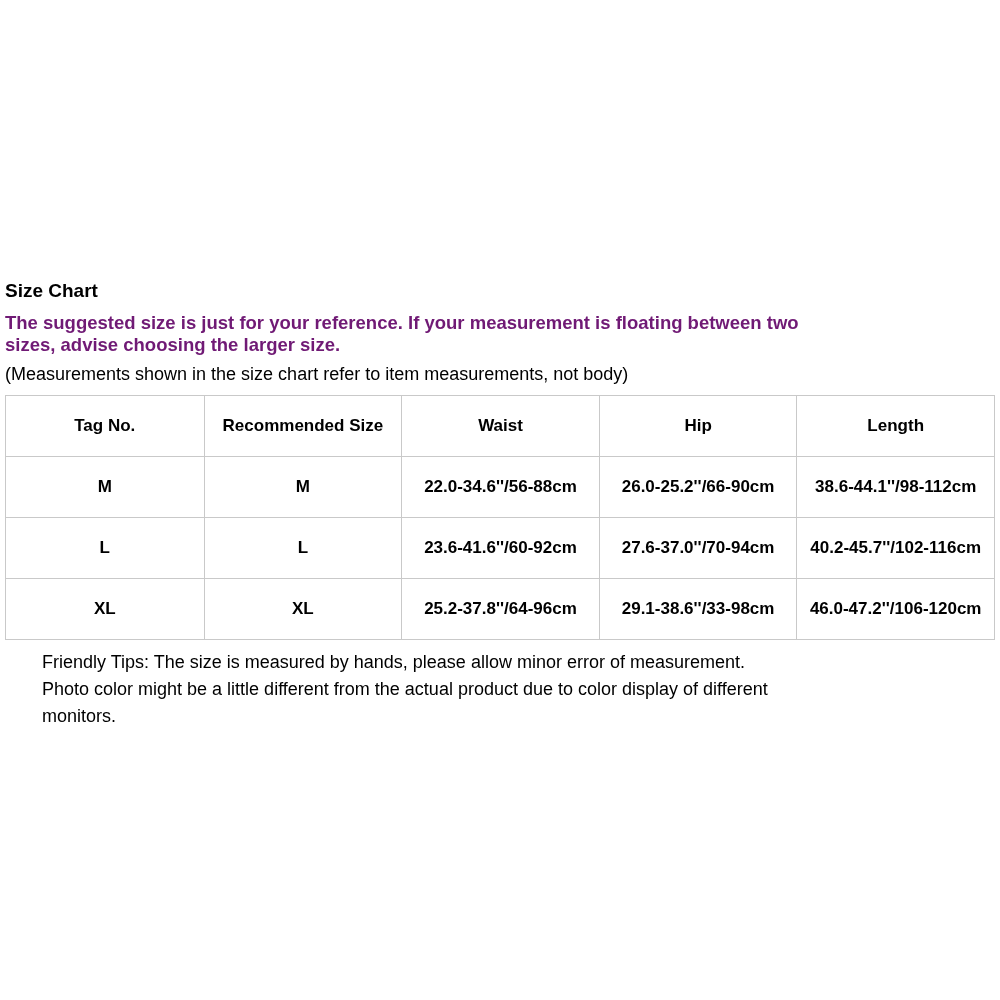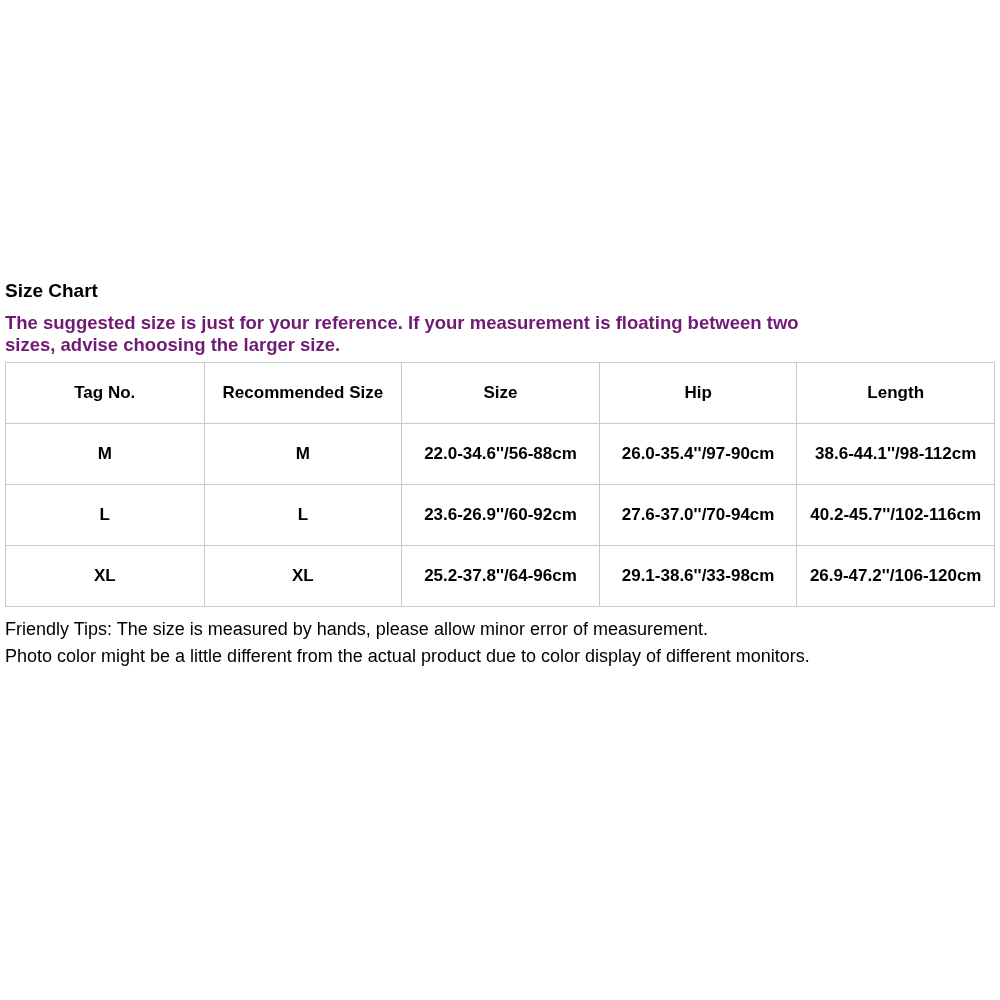--- a/index.html
+++ b/index.html
@@ -68,77 +68,79 @@
   table.size-chart th {
     font-size: 17px;
   }
   col.c0 { width: 198px; }
   col.c1 { width: 197px; }
   col.c2 { width: 197px; }
   col.c3 { width: 197px; }
   col.c4 { width: 197px; }
   .tips {
     margin-top: 9px;
+    margin-left: 37px;
   }
   .tips p {
     font-size: 18px;
     line-height: 27px;
     margin: 0;
     color: #000000;
   }
 </style>
 </head>
 <body>
 
 <div class="page">
   <div class="content">
 
     <p class="title">Size Chart</p>
 
     <p class="warning">The suggested size is just for your reference. If your measurement is floating between two sizes, advise choosing the larger size.</p>
 
+    <p class="note">(Measurements shown in the size chart refer to item measurements, not body)</p>
 
     <table class="size-chart">
       <colgroup>
         <col class="c0">
           <col class="c1">
           <col class="c2">
           <col class="c3">
           <col class="c4">
       </colgroup>
       <thead>
         <tr>
           <th>Tag No.</th>
           <th>Recommended Size</th>
-          <th>Size</th>
+          <th>Waist</th>
           <th>Hip</th>
           <th>Length</th>
         </tr>
       </thead>
       <tbody>
         <tr>
           <td>M</td>
           <td>M</td>
           <td>22.0-34.6''/56-88cm</td>
-          <td>26.0-35.4''/97-90cm</td>
+          <td>26.0-25.2''/66-90cm</td>
           <td>38.6-44.1''/98-112cm</td>
         </tr>
         <tr>
           <td>L</td>
           <td>L</td>
-          <td>23.6-26.9''/60-92cm</td>
+          <td>23.6-41.6''/60-92cm</td>
           <td>27.6-37.0''/70-94cm</td>
           <td>40.2-45.7''/102-116cm</td>
         </tr>
         <tr>
           <td>XL</td>
           <td>XL</td>
           <td>25.2-37.8''/64-96cm</td>
           <td>29.1-38.6''/33-98cm</td>
-          <td>26.9-47.2''/106-120cm</td>
+          <td>46.0-47.2''/106-120cm</td>
         </tr>
       </tbody>
     </table>
 
     <div class="tips">
       <p>Friendly Tips: The size is measured by hands, please allow minor error of measurement.</p>
       <p>Photo color might be a little different from the actual product due to color display of different monitors.</p>
     </div>
 
   </div>

